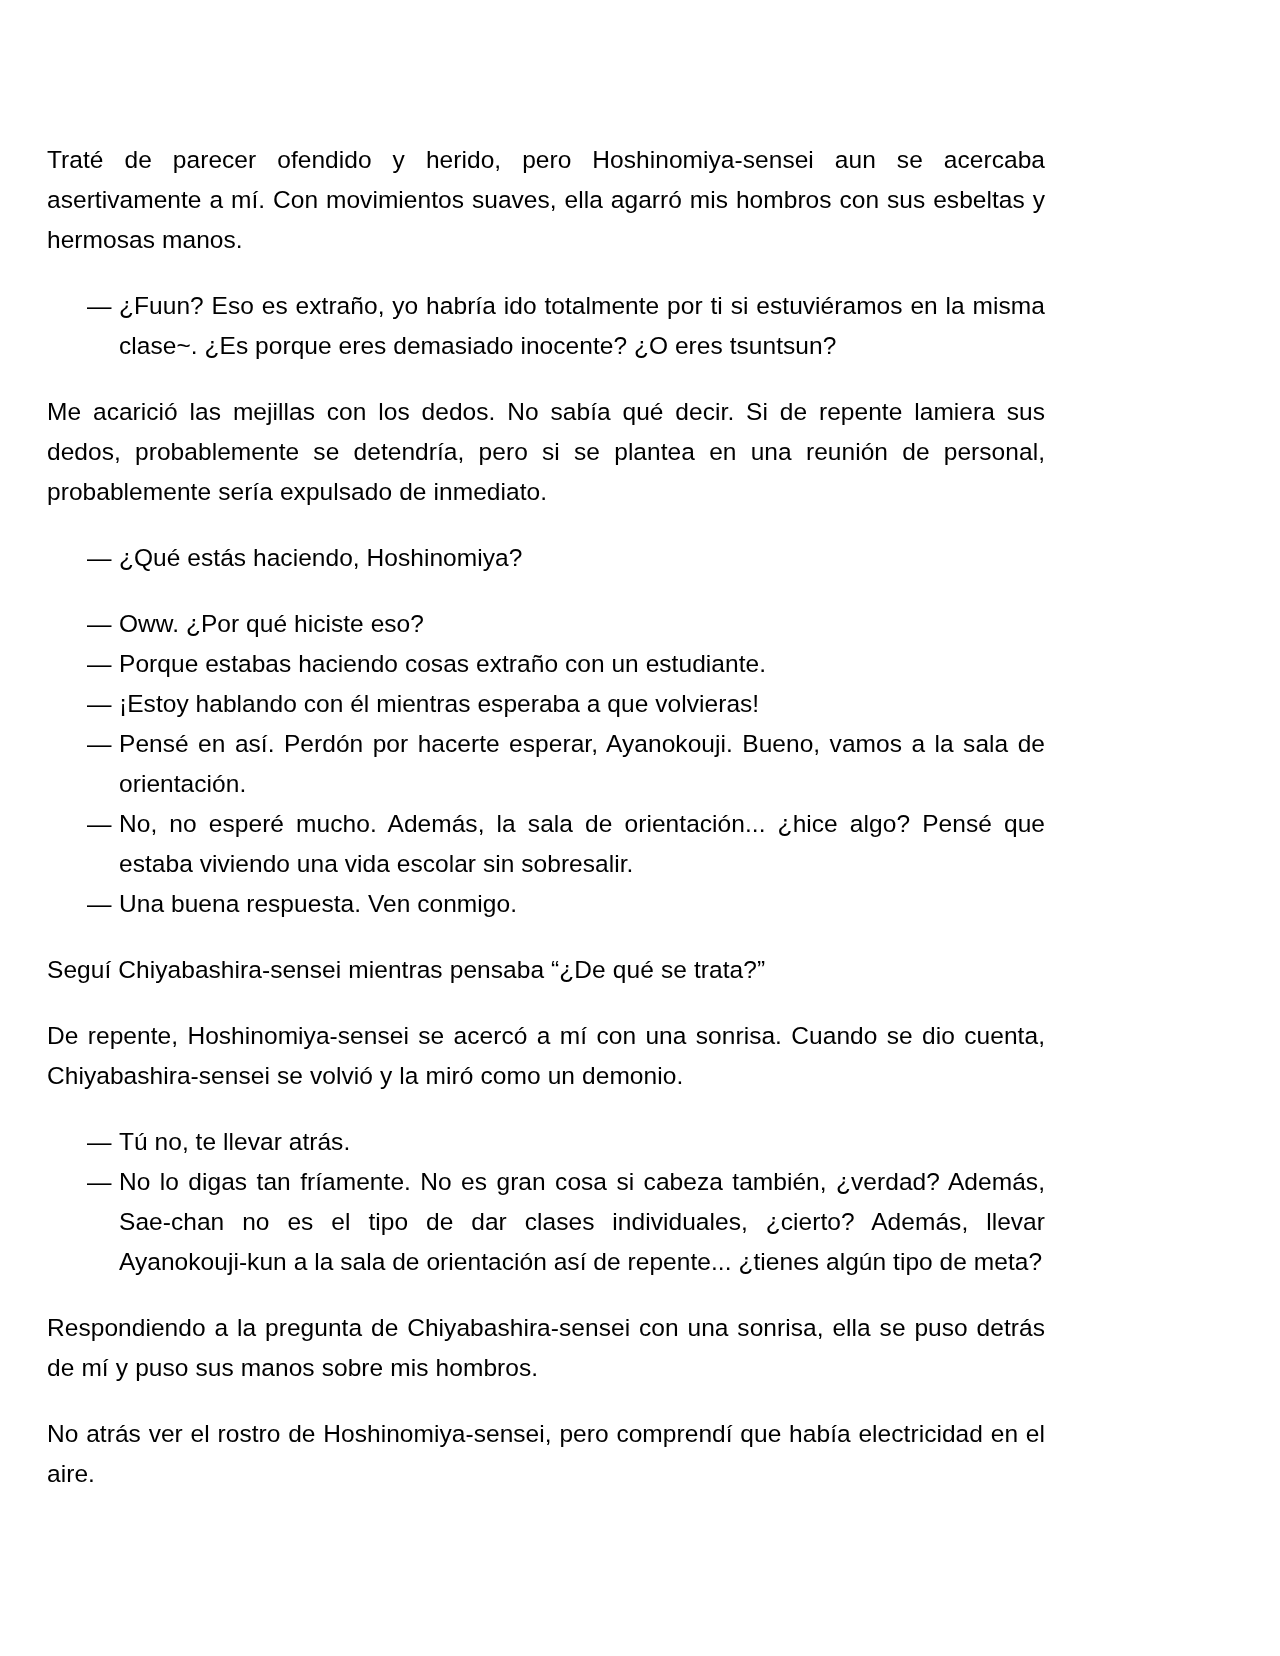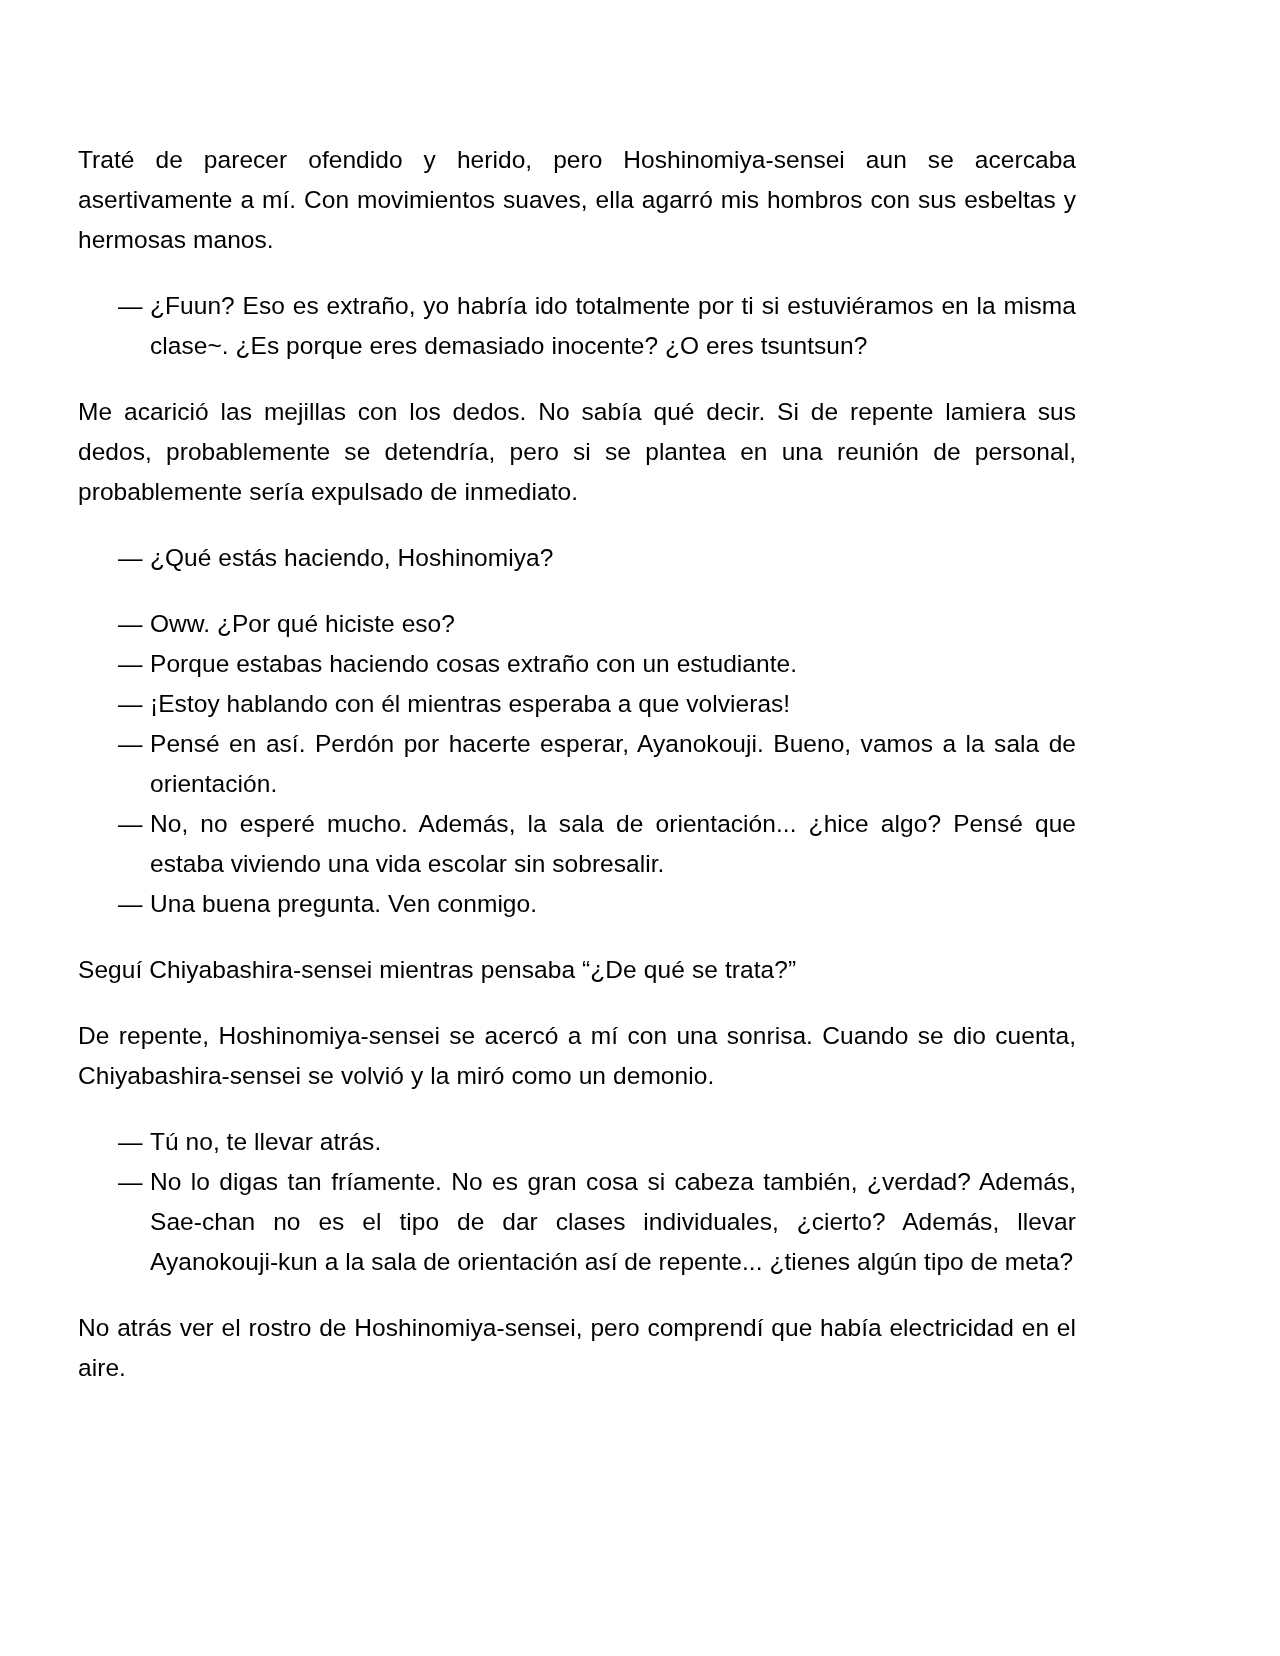--- a/index.html
+++ b/index.html
@@ -13,21 +13,21 @@
     font-family: "Liberation Sans", sans-serif;
     color: #000000;
     -webkit-font-smoothing: antialiased;
   }
   .page {
     position: relative;
     width: 1280px;
     height: 1344px;
     background: #ffffff;
     box-sizing: border-box;
-    padding: 140px 172px 0 78px;
+    padding: 140px 172px 0 47px;
   }
   .content {
     width: 998px;
   }
   p.para {
     margin: 0 0 26px 0;
     font-size: 24.5px;
     line-height: 40px;
     text-align: justify;
     text-justify: inter-word;
@@ -99,30 +99,31 @@
         <li>
           <span class="dash">—</span>
           <span class="txt">Pensé en así. Perdón por hacerte esperar, Ayanokouji. Bueno, vamos a la sala de orientación.</span>
         </li>
         <li>
           <span class="dash">—</span>
           <span class="txt">No, no esperé mucho. Además, la sala de orientación... ¿hice algo? Pensé que estaba viviendo una vida escolar sin sobresalir.</span>
         </li>
         <li>
           <span class="dash">—</span>
-          <span class="txt">Una buena pregunta. Ven conmigo.</span>
+          <span class="txt">Una buena respuesta. Ven conmigo.</span>
         </li>
       </ul>
       <p class="para">Seguí Chiyabashira-sensei mientras pensaba “¿De qué se trata?”</p>
       <p class="para">De repente, Hoshinomiya-sensei se acercó a mí con una sonrisa. Cuando se dio cuenta, Chiyabashira-sensei se volvió y la miró como un demonio.</p>
       <ul class="dialogue">
         <li>
           <span class="dash">—</span>
           <span class="txt">Tú no, te llevar atrás.</span>
         </li>
         <li>
           <span class="dash">—</span>
           <span class="txt">No lo digas tan fríamente. No es gran cosa si cabeza también, ¿verdad? Además, Sae-chan no es el tipo de dar clases individuales, ¿cierto? Además, llevar Ayanokouji-kun a la sala de orientación así de repente... ¿tienes algún tipo de meta?</span>
         </li>
       </ul>
+      <p class="para">Respondiendo a la pregunta de Chiyabashira-sensei con una sonrisa, ella se puso detrás de mí y puso sus manos sobre mis hombros.</p>
       <p class="para">No atrás ver el rostro de Hoshinomiya-sensei, pero comprendí que había electricidad en el aire.</p>
     </div>
 </div>
 
 </body></html>

